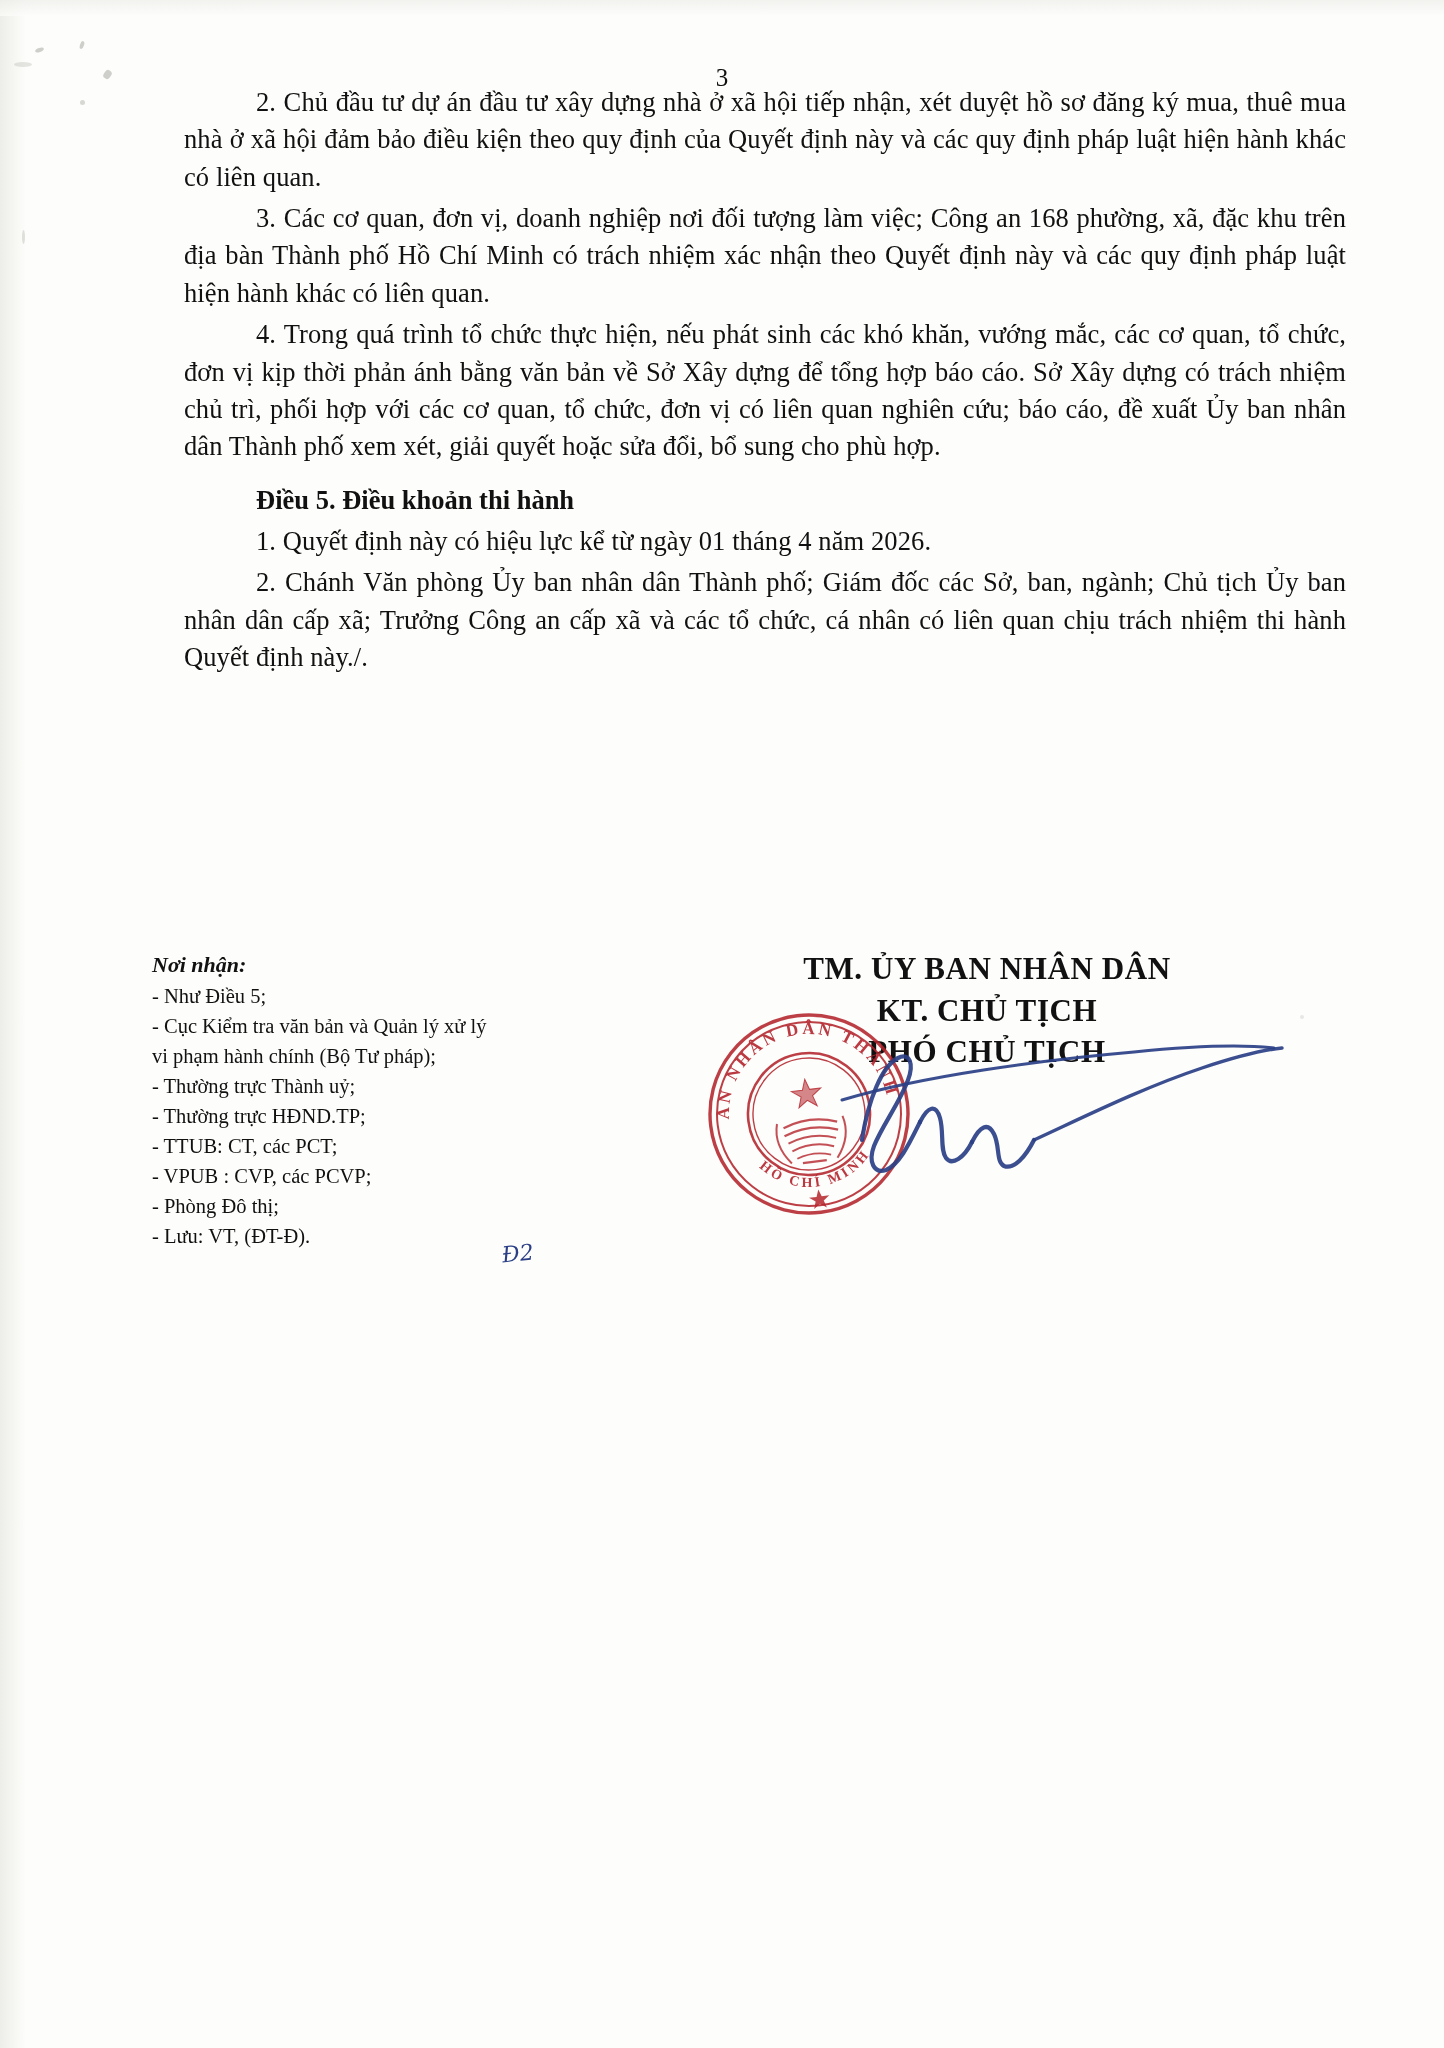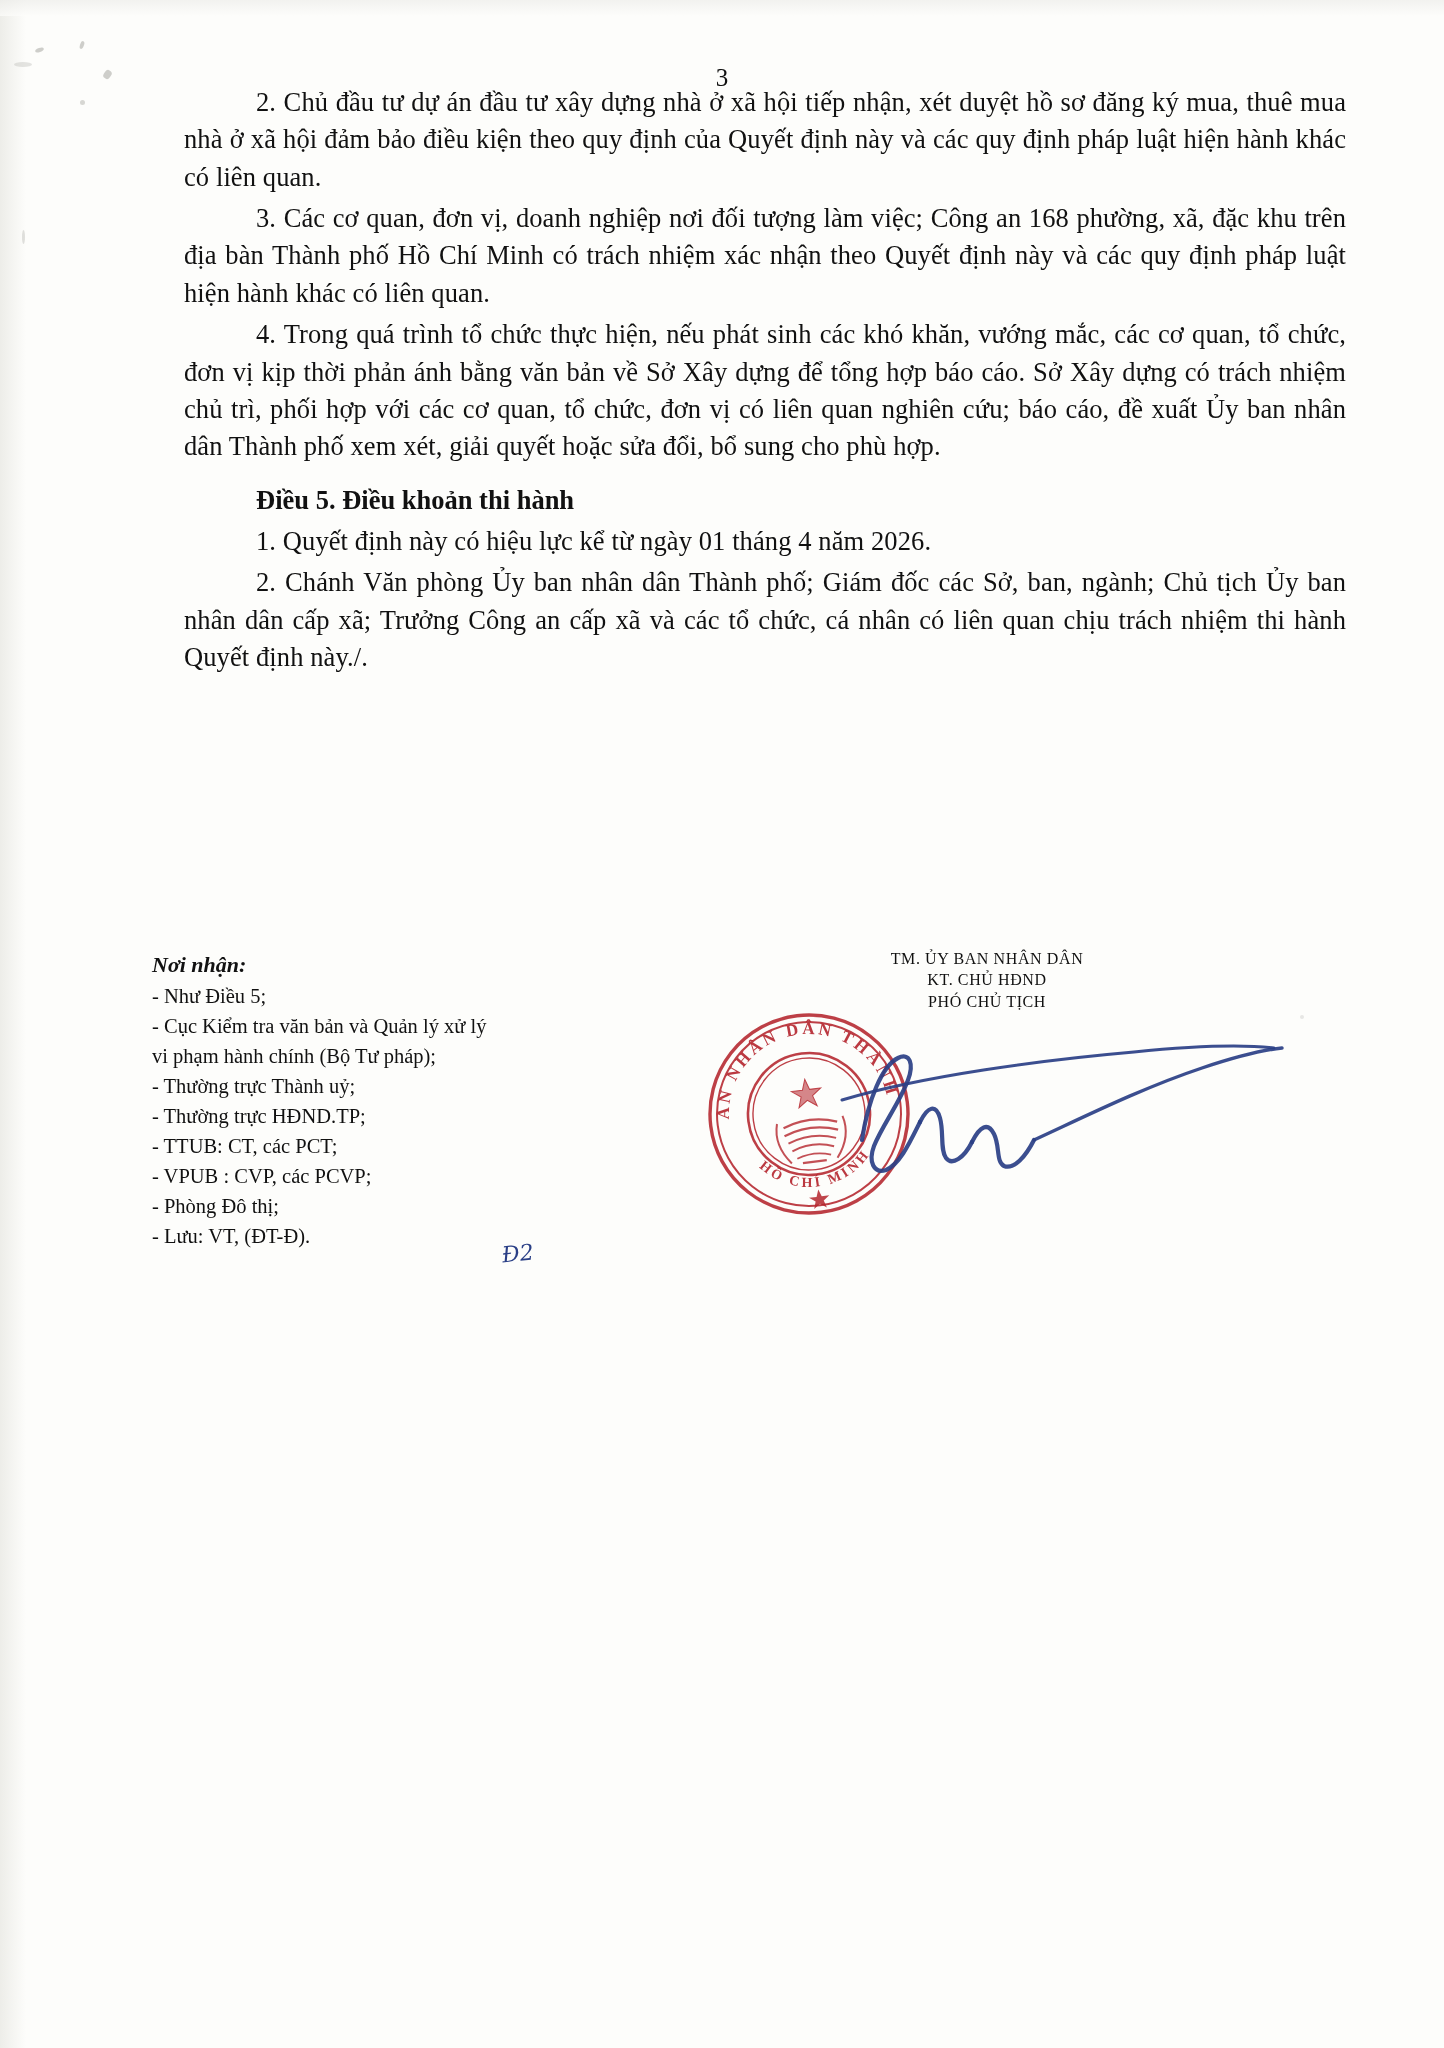--- a/index.html
+++ b/index.html
@@ -125,22 +125,22 @@
   }
 
   .signature-block {
     position: absolute;
     left: 520px;
     top: -4px;
     width: 650px;
     text-align: center;
   }
   .sig-line {
-    font-size: 16px;
-    font-weight: normal;
+    font-size: 31px;
+    font-weight: bold;
     letter-spacing: .6px;
     line-height: 1.34;
   }
   .signer-name {
     position: absolute;
     left: 520px;
     top: 280px;
     width: 650px;
     text-align: center;
     font-size: 25px;
@@ -211,21 +211,21 @@
         <li>- VPUB : CVP, các PCVP;</li>
         <li>- Phòng Đô thị;</li>
         <li>- Lưu: VT, (ĐT-Đ).</li>
       </ul>
     </div>
 
     <div class="annot-initials">Đ2</div>
 
     <div class="signature-block">
       <div class="sig-line">TM. ỦY BAN NHÂN DÂN</div>
-      <div class="sig-line">KT. CHỦ HĐND</div>
+      <div class="sig-line">KT. CHỦ TỊCH</div>
       <div class="sig-line">PHÓ  CHỦ TỊCH</div>
     </div>
 
     <div class="seal">
       <svg width="214" height="214" viewBox="0 0 214 214" xmlns="http://www.w3.org/2000/svg">
         <defs>
           <path id="sealArcTop" d="M 27,107 A 80,80 0 0 1 187,107"></path>
           <path id="sealArcBottom" d="M 34,107 A 73,73 0 0 0 180,107"></path>
         </defs>
         <g transform="rotate(-7 107 107)" fill="none" stroke="#b4242c" stroke-opacity="0.88">

